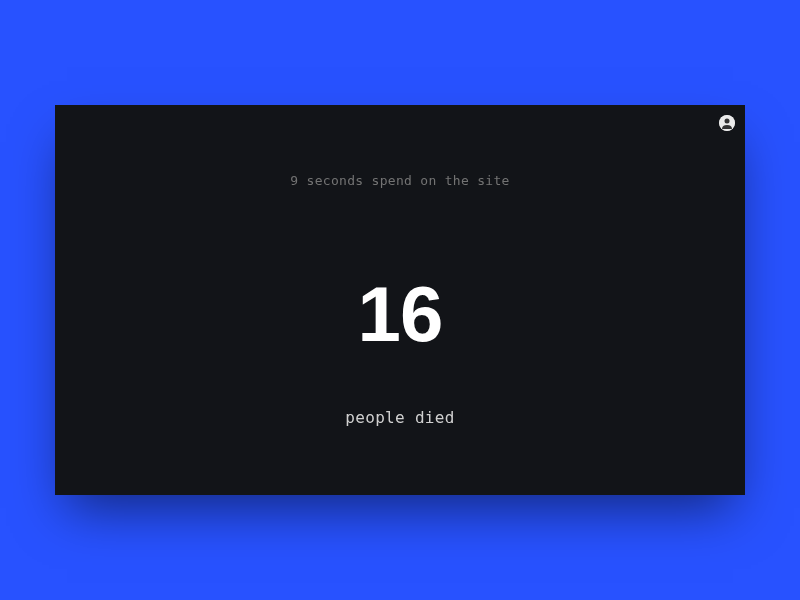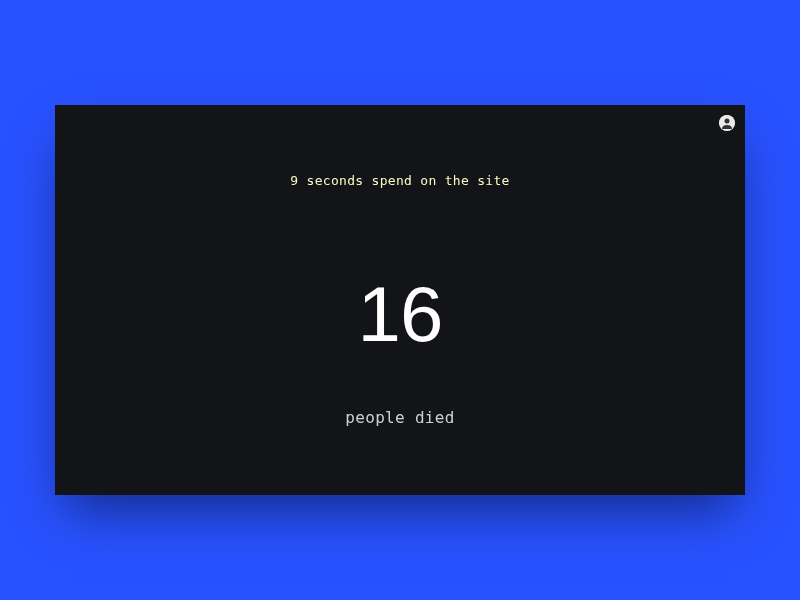--- a/index.html
+++ b/index.html
@@ -44,31 +44,31 @@
       justify-content: center;
       overflow: hidden;
     }
 
     .avatar svg {
       width: 100%;
       height: 100%;
     }
 
     .top-text {
-      color: #fef9c3;
+      color: #737373;
       font-size: 13px;
       font-family: "SF Mono", "Monaco", "Menlo", "Consolas", monospace;
       letter-spacing: 0.3px;
       margin-bottom: 87px;
     }
 
     .counter {
       color: #ffffff;
       font-size: 78px;
-      font-weight: 400;
+      font-weight: 700;
       font-family: -apple-system, BlinkMacSystemFont, "Segoe UI", "Helvetica Neue", Arial, sans-serif;
       line-height: 1;
       margin-bottom: 55px;
       letter-spacing: -1px;
     }
 
     .bottom-text {
       color: #d0d0d0;
       font-size: 16px;
       font-family: "SF Mono", "Monaco", "Menlo", "Consolas", monospace;

